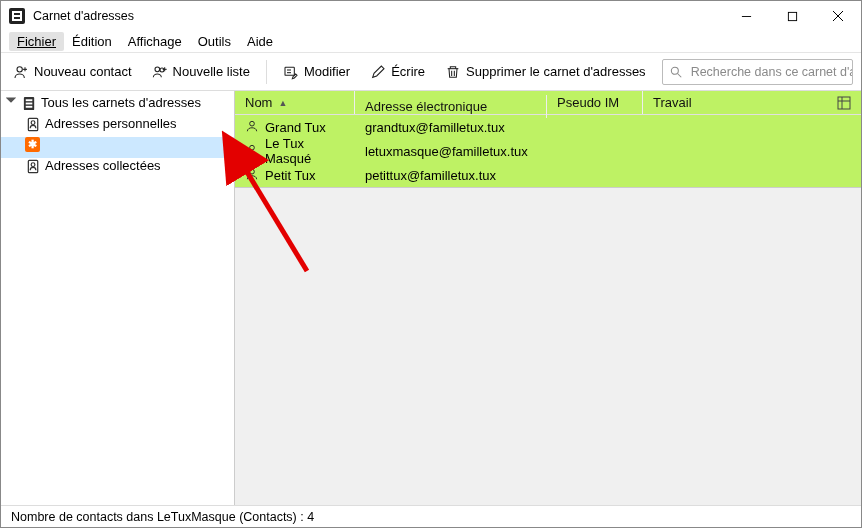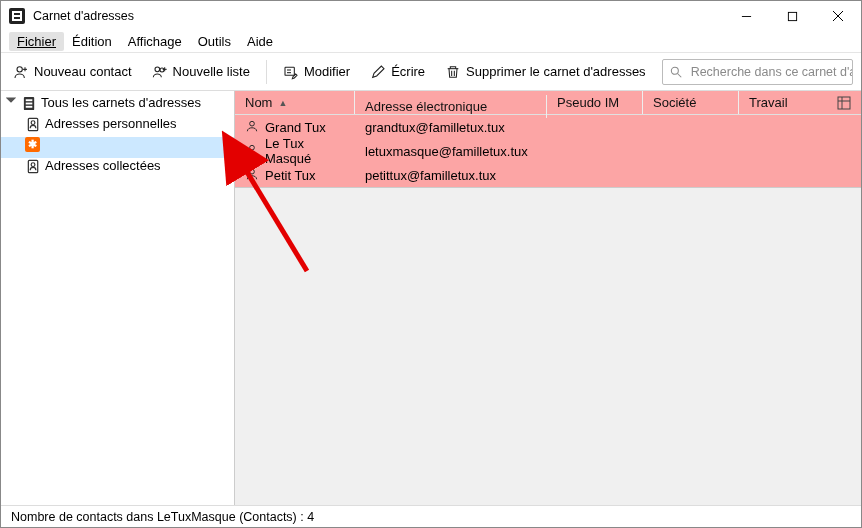--- a/index.html
+++ b/index.html
@@ -130,21 +130,21 @@
   }
   .content {
     flex: 1;
     display:flex;
     flex-direction:column;
     background:#f0f0f0;
     min-height:0;
     position: relative;
   }
   .table-wrap {
-    background:#fca5a5;
+    background:#bef264;
     border-bottom: 1px solid #ccc;
   }
   .thead {
     display:flex;
     height:24px;
     align-items:center;
     border-bottom: 1px solid #e0e0e0;
     font-size:13px;
   }
   .th {
@@ -333,23 +333,20 @@
       <div class="thead">
         <div class="th col-nom">
           <span>Nom</span>
           <span class="sort">▲</span>
         </div>
         <div class="th col-email">
             <span>Adresse électronique</span>
           </div>
         <div class="th col-im">
             <span>Pseudo IM</span>
-          </div>
-        <div class="th col-soc">
-            <span>Société</span>
           </div>
         <div class="th last">
           <span>Travail</span>
           <span class="picker">
             <svg viewBox="0 0 14 14" width="14" height="14">
                 <rect x="1" y="1" width="12" height="12" fill="none" stroke="#444"></rect>
                 <line x1="1" y1="5" x2="13" y2="5" stroke="#444"></line>
                 <line x1="5" y1="1" x2="5" y2="13" stroke="#444"></line>
               </svg>
           </span>

